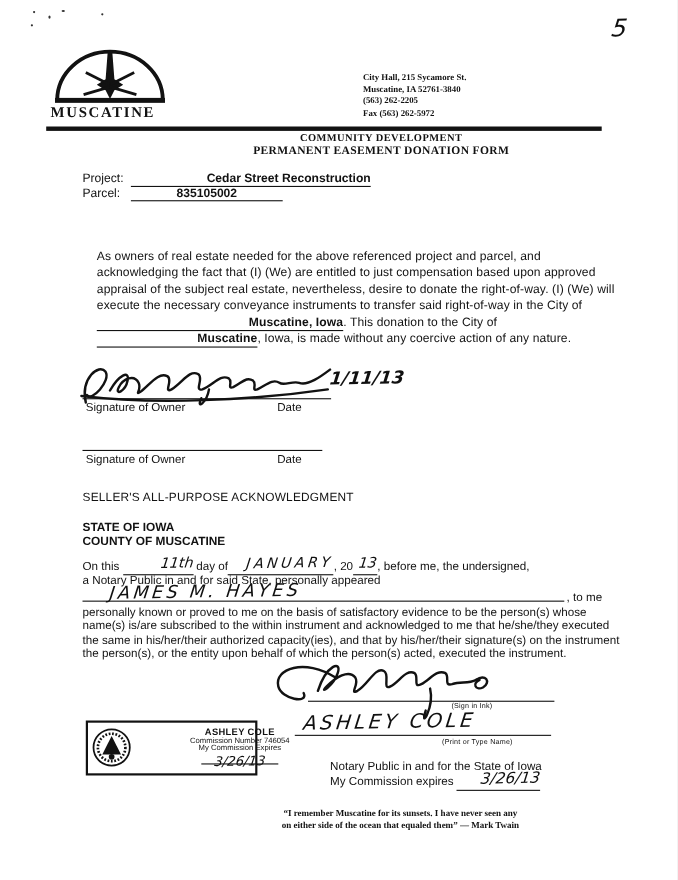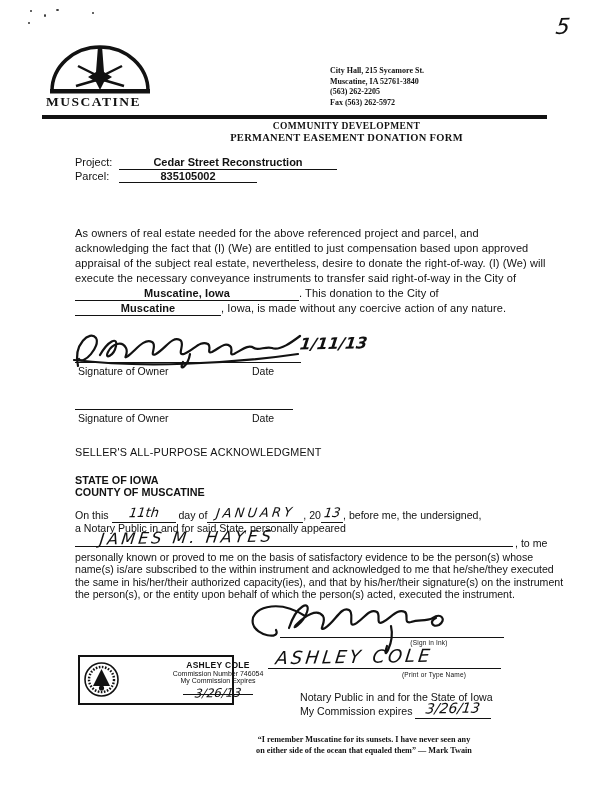--- a/index.html
+++ b/index.html
@@ -14,27 +14,27 @@
   .ctr { text-align:center;margin-left:44px; }
   .b { font-weight:bold; }
   .hand {
     font-family:"DejaVu Sans", sans-serif; font-style:italic;
     transform:skewX(-8deg) rotate(-1deg); display:inline-block;
     white-space:nowrap; color:#101010;
   }
   .hand-caps { letter-spacing:3px; }
   .ufill {
     display:inline-block; border-bottom:1.5px solid #121212;
-    text-align:center; vertical-align:baseline; line-height:1.05;
+    text-align:right; vertical-align:baseline; line-height:1.05;
   }
   .rule { background:#121212; }
   .line { border-top:1.6px solid #121212; height:0; }
   .lbl-sm { font-size:6.5px; letter-spacing:0.2px; }
   .speck { position:absolute; background:#333; border-radius:50%; }
-  .para { line-height:15px; font-size:11px; letter-spacing:0.1px; }
+  .para { line-height:15px; font-size:11px; letter-spacing:0.1px;margin-left:13px; }
   .ackbody { line-height:12.4px; font-size:10.6px; }
   svg { display:block; }
 </style>
 </head>
 <body>
 
 <div class="page">
 
   <div>
     <div class="speck" style="left:30px;top:10px;width:2px;height:2px;"></div>

